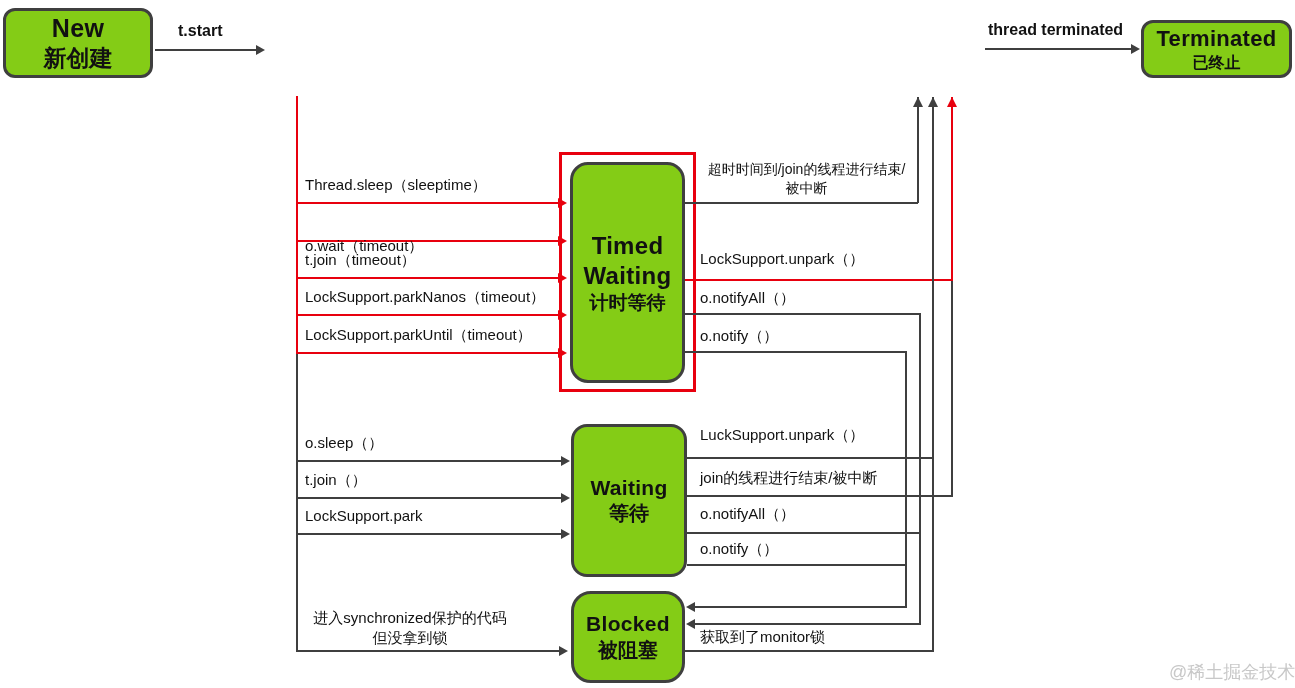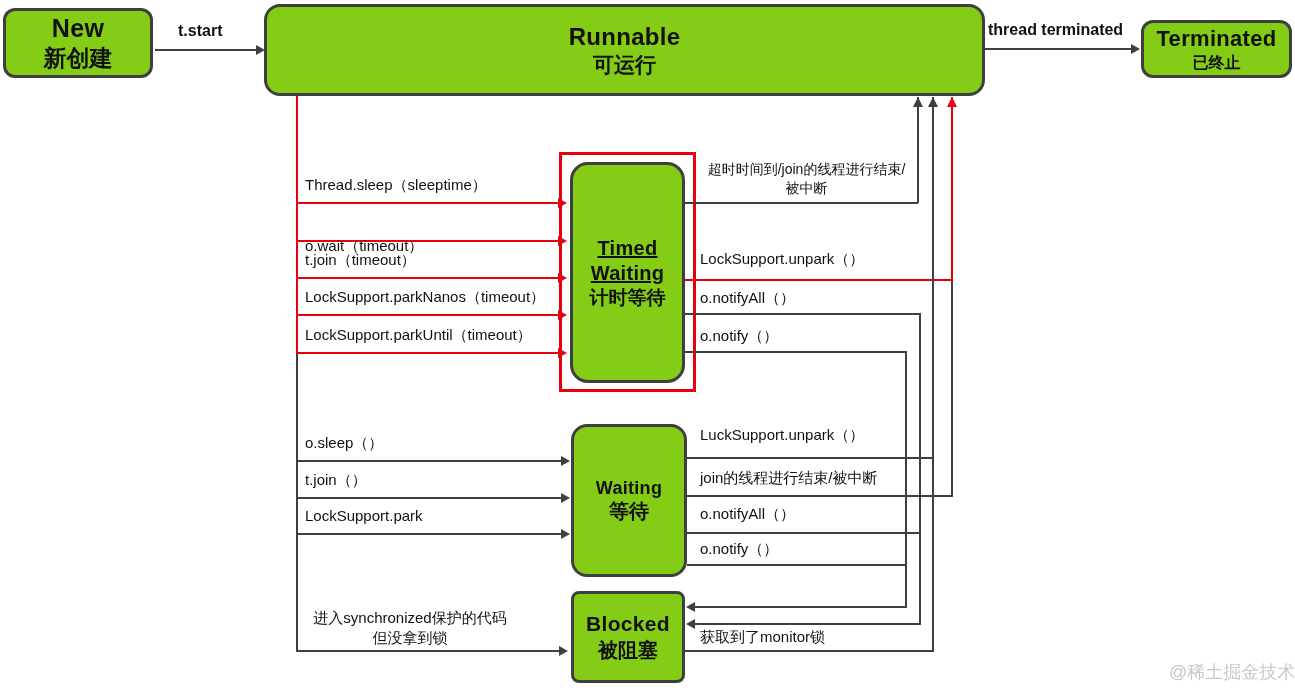--- a/index.html
+++ b/index.html
@@ -39,43 +39,39 @@
 </head>
 <body>
 
 <div class="canvas">
 
   <div class="node" style="left:3px;top:8px;width:150px;height:70px;border-radius:12px;">
     <div class="en" style="font-size:25px;">New</div>
     <div class="zh" style="font-size:23px;">新创建</div>
   </div>
 
-  <div class="node" style="left:264px;top:4px;width:721px;height:92px;border-radius:16px;">
-    <div class="en" style="font-size:24px;">Runnable</div>
-    <div class="zh" style="font-size:21px;">可运行</div>
-  </div>
 
   <div class="node" style="left:1141px;top:20px;width:151px;height:58px;border-radius:12px;line-height:1.2;">
     <div class="en" style="font-size:22px;">Terminated</div>
     <div class="zh" style="font-size:16px;">已终止</div>
   </div>
 
   <div class="redrect" style="left:559px;top:152px;width:137px;height:240px;"></div>
 
   <div class="node" style="left:570px;top:162px;width:115px;height:221px;border-radius:18px;">
-    <div class="en" style="font-size:20px;width:90px;text-decoration:underline;">Timed Waiting</div>
+    <div class="en" style="font-size:24px;width:90px;">Timed Waiting</div>
     <div class="zh" style="font-size:19px;">计时等待</div>
   </div>
 
   <div class="node" style="left:571px;top:424px;width:116px;height:153px;border-radius:16px;">
-    <div class="en" style="font-size:18px;text-align:center;">Waiting</div>
+    <div class="en" style="font-size:21px;text-align:center;">Waiting</div>
     <div class="zh" style="font-size:20px;">等待</div>
   </div>
 
-  <div class="node" style="left:571px;top:591px;width:114px;height:92px;border-radius:8px;">
+  <div class="node" style="left:571px;top:591px;width:114px;height:92px;border-radius:20px;">
     <div class="en" style="font-size:21px;">Blocked</div>
     <div class="zh" style="font-size:20px;">被阻塞</div>
   </div>
 
   <div class="h" style="left:155px;top:49px;width:104px;"></div>
   <div class="arr r" style="left:256px;top:45px;"></div>
   <div class="lbl bold" style="left:178px;top:22px;">t.start</div>
 
   <div class="h" style="left:985px;top:48px;width:149px;"></div>
   <div class="arr r" style="left:1131px;top:44px;"></div>

